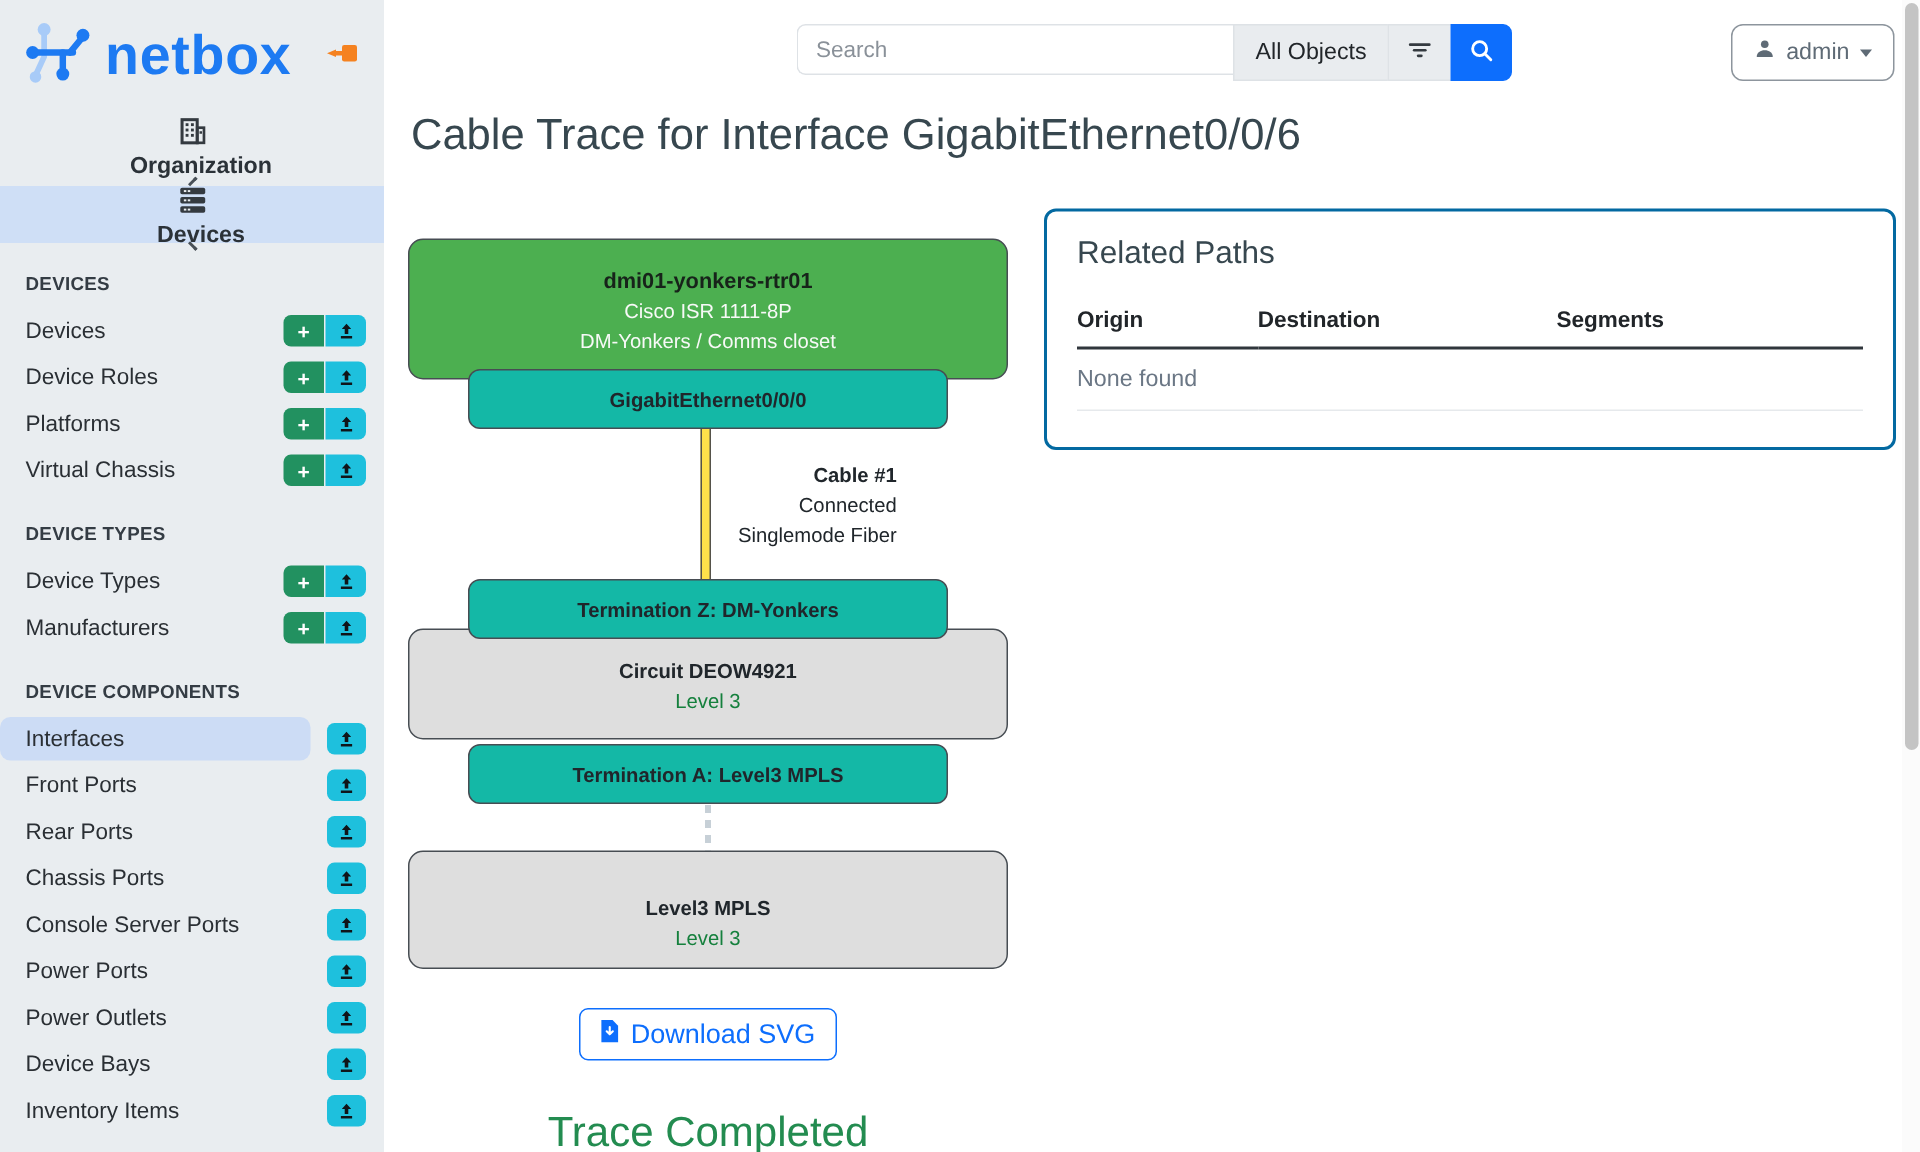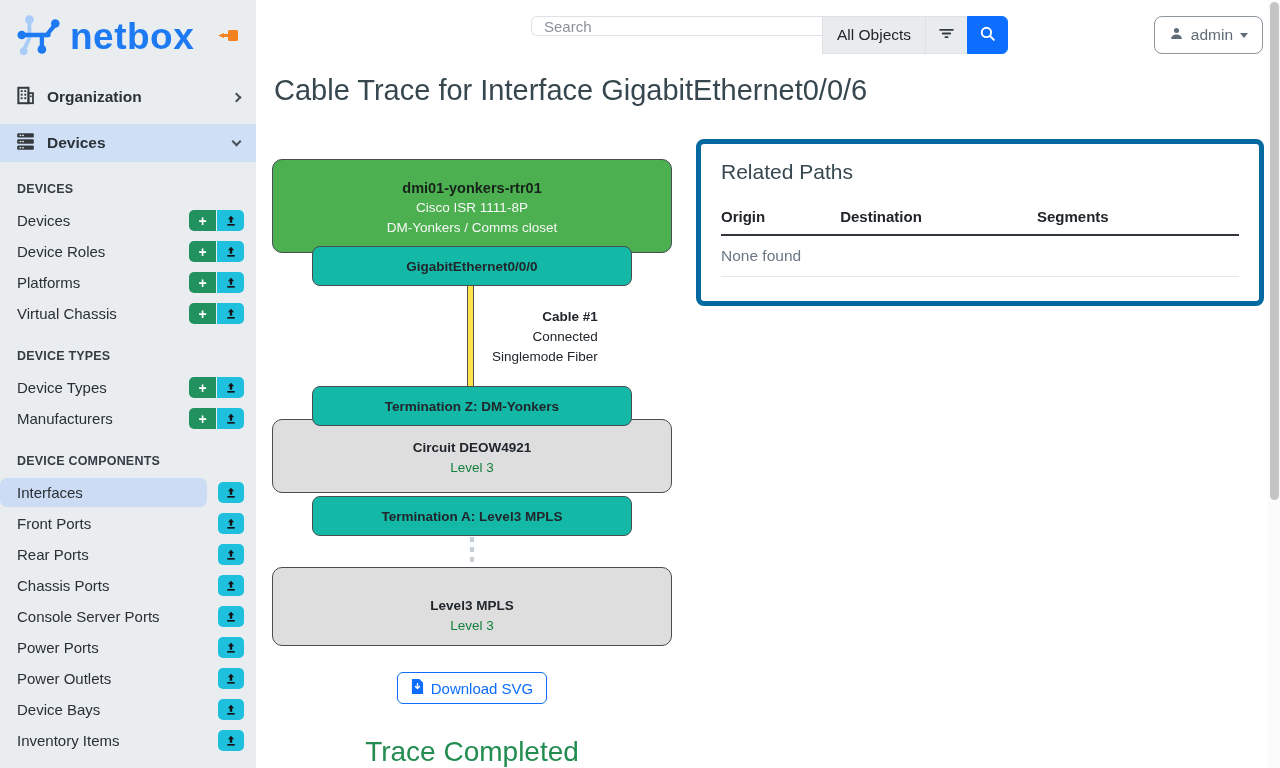--- a/index.html
+++ b/index.html
@@ -4,42 +4,42 @@
 <style>
   * { margin:0; padding:0; box-sizing:border-box; }
   html,body { width:1280px; height:768px; overflow:hidden; font-family:"Liberation Sans","DejaVu Sans",sans-serif; background:#fff; }
 
   
   .sidebar { position:absolute; left:0; top:0; width:256px; height:768px; background:#e9edf0; overflow:hidden; }
   .logo-row { display:flex; align-items:center; padding:14px 14px 10px 16px; height:70px; }
   .brand-text { font-size:37px; font-weight:700; color:#1d7af2; letter-spacing:0.5px; margin-left:8px; flex:1; }
   .pin-btn { background:none; border:none; cursor:pointer; padding:2px; }
 
-  .nav-item { display:flex; align-items:center; height:38px; padding:0 16px; margin-top:8px; cursor:pointer; }
+  .nav-item { display:flex; align-items:center; height:38px; padding:0 16px; margin-top:8px; cursor:pointer;flex-direction:column; }
   .nav-item.active { background:#cfdff6; }
   .nav-label { flex:1; font-size:15.5px; font-weight:700; color:#2b3238; margin-left:12px; }
   .chev { width:7px; height:7px; border-right:2px solid #495057; border-bottom:2px solid #495057; display:inline-block; }
   .chev-right { transform:rotate(-45deg); }
   .chev-down  { transform:rotate(45deg); margin-top:-3px; }
 
   .side-section-header { margin:20px 17px 9px; font-size:12.5px; font-weight:700; color:#343c44; letter-spacing:0.2px; }
   .side-row { position:relative; display:flex; align-items:center; height:31px; padding-left:17px; padding-right:12px; }
   .side-row .row-label { position:relative; z-index:1; flex:1; font-size:15px; color:#2a2f34; cursor:pointer; }
   .side-row.active::before { content:""; position:absolute; left:0; top:1px; bottom:1px; width:207px; background:#ccdcf5; border-radius:7px; }
   .btn-pair { display:flex; position:relative; z-index:1; }
   .mini-btn { width:27px; height:21px; display:flex; align-items:center; justify-content:center; border:none; cursor:pointer; }
   .btn-add { background:#229160; border-radius:5px 0 0 5px; color:#fff; font-size:14px; font-weight:700; margin-right:1px; line-height:1; }
   .btn-import { background:#1ec0dd; border-radius:0 5px 5px 0; }
   .btn-import.lone { border-radius:5px; width:26px; }
 
   
   .main { position:absolute; left:256px; top:0; width:1024px; height:768px; background:#fff; }
   .topbar { position:relative; height:60px; }
   .search-group { position:absolute; left:275px; top:16px; display:flex; height:38px; }
-  .search-input { width:291px; height:20px; border:1px solid #dee2e6; border-right:none; border-radius:6px 0 0 6px; padding:0 12px; font-size:15px; color:#212529; outline:none; }
+  .search-input { width:291px; height:34px; border:1px solid #dee2e6; border-right:none; border-radius:6px 0 0 6px; padding:0 12px; font-size:15px; color:#212529; outline:none; }
   .search-input::placeholder { color:#8a9199; }
   .scope-seg { display:flex; align-items:center; padding:0 14px; background:#e9ecef; border:1px solid #dee2e6; border-right:none; font-size:15.5px; color:#212529; cursor:pointer; }
   .filter-seg { display:flex; align-items:center; justify-content:center; width:42px; background:#e9ecef; border:1px solid #dee2e6; border-right:none; cursor:pointer; }
   .go-seg { display:flex; align-items:center; justify-content:center; width:41px; background:#0d6efd; border:1px solid #0d6efd; border-radius:0 6px 6px 0; cursor:pointer; }
   .user-menu { position:absolute; right:17px; top:16px; height:38px; display:flex; align-items:center; gap:7px; padding:0 14px; border:1px solid #8d959d; border-radius:8px; background:#fff; color:#5f6b76; font-size:15.5px; cursor:pointer; }
   .caret { width:0; height:0; border-left:4px solid transparent; border-right:4px solid transparent; border-top:5px solid #5f6b76; }
 
   .page-title { margin:14px 0 0 18px; font-size:29px; font-weight:400; color:#37474f; }
 
   .content-row { display:flex; padding:0 16px; margin-top:32px; }
@@ -62,25 +62,25 @@
   .parent-box .t1 { font-size:13.5px; font-weight:700; color:#20262b; line-height:20px; }
   .parent-box .t2 { font-size:13.5px; color:#15803d; line-height:20px; }
 
   .cable-line { position:absolute; left:195px; top:127px; width:7px; height:100px; background:#ffe14a; border-left:1.5px solid #55524a; border-right:1.5px solid #55524a; }
   .cable-info { position:absolute; left:220px; top:148px; text-align:right; font-size:13.5px; color:#20262b; line-height:20px; }
   .cable-info .cl { font-weight:700; }
   .dash-line { position:absolute; left:198px; top:368px; width:4px; height:40px;
     background:repeating-linear-gradient(to bottom,#c7d0d7 0 5px,transparent 5px 10px); }
 
   .dl-row { text-align:center; margin-top:26px; }
-  .dl-btn { display:inline-flex; align-items:center; gap:7px; padding:6px 13px; background:#fff; border:1px solid #0d6efd; border-radius:6px; color:#0d6efd; font-size:15px; cursor:pointer; }
+  .dl-btn { display:inline-flex; align-items:center; gap:7px; padding:6px 13px; background:#fff; border:1px solid #0d6efd; border-radius:6px; color:#0d6efd; font-size:18px; cursor:pointer; }
   .trace-status { text-align:center; margin-top:32px; font-size:28px; font-weight:400; color:#238c50; }
 
   
-  .card { background:#fff; border:5px solid #0369a1; border-radius:8px; padding:16px 20px 24px; min-height:160px; }
+  .card { background:#fff; border:2px solid #0369a1; border-radius:8px; padding:16px 20px 24px; min-height:160px; }
   .card-title { font-size:21px; font-weight:400; color:#37474f; margin-bottom:18px; }
   .paths-table { width:100%; border-collapse:collapse; }
   .paths-table th { text-align:left; font-size:15px; font-weight:700; color:#212529; padding:6px 0 9px; border-bottom:2px solid #30363c; }
   .paths-table th:nth-child(1) { width:23%; }
   .paths-table th:nth-child(2) { width:38%; }
   .paths-table td { font-size:15.5px; color:#6b7785; padding:11px 0; border-bottom:1px solid #e6e9ec; }
 
   
   .scrollbar { position:absolute; right:0; top:0; width:12px; height:768px; background:#fbfbfb; }
   .scroll-thumb { position:absolute; left:1.5px; top:2px; width:9px; height:498px; background:#c4c4c4; border-radius:5px; }

